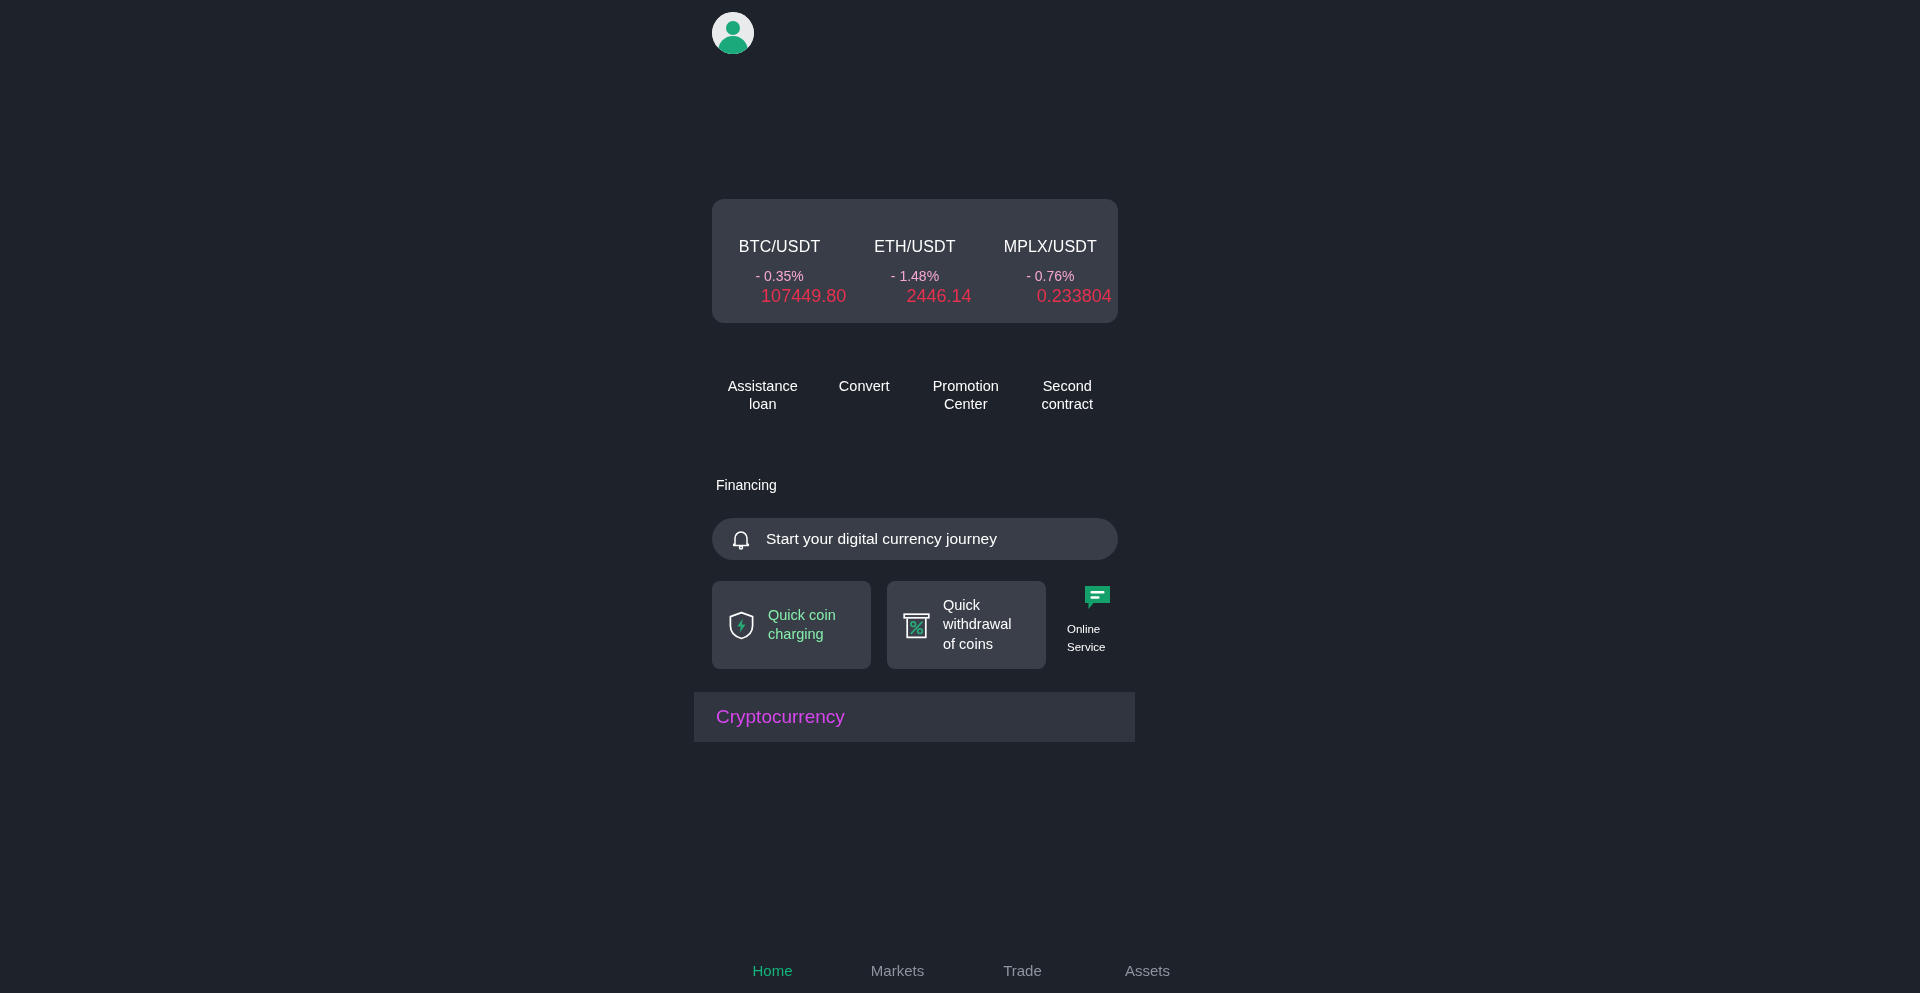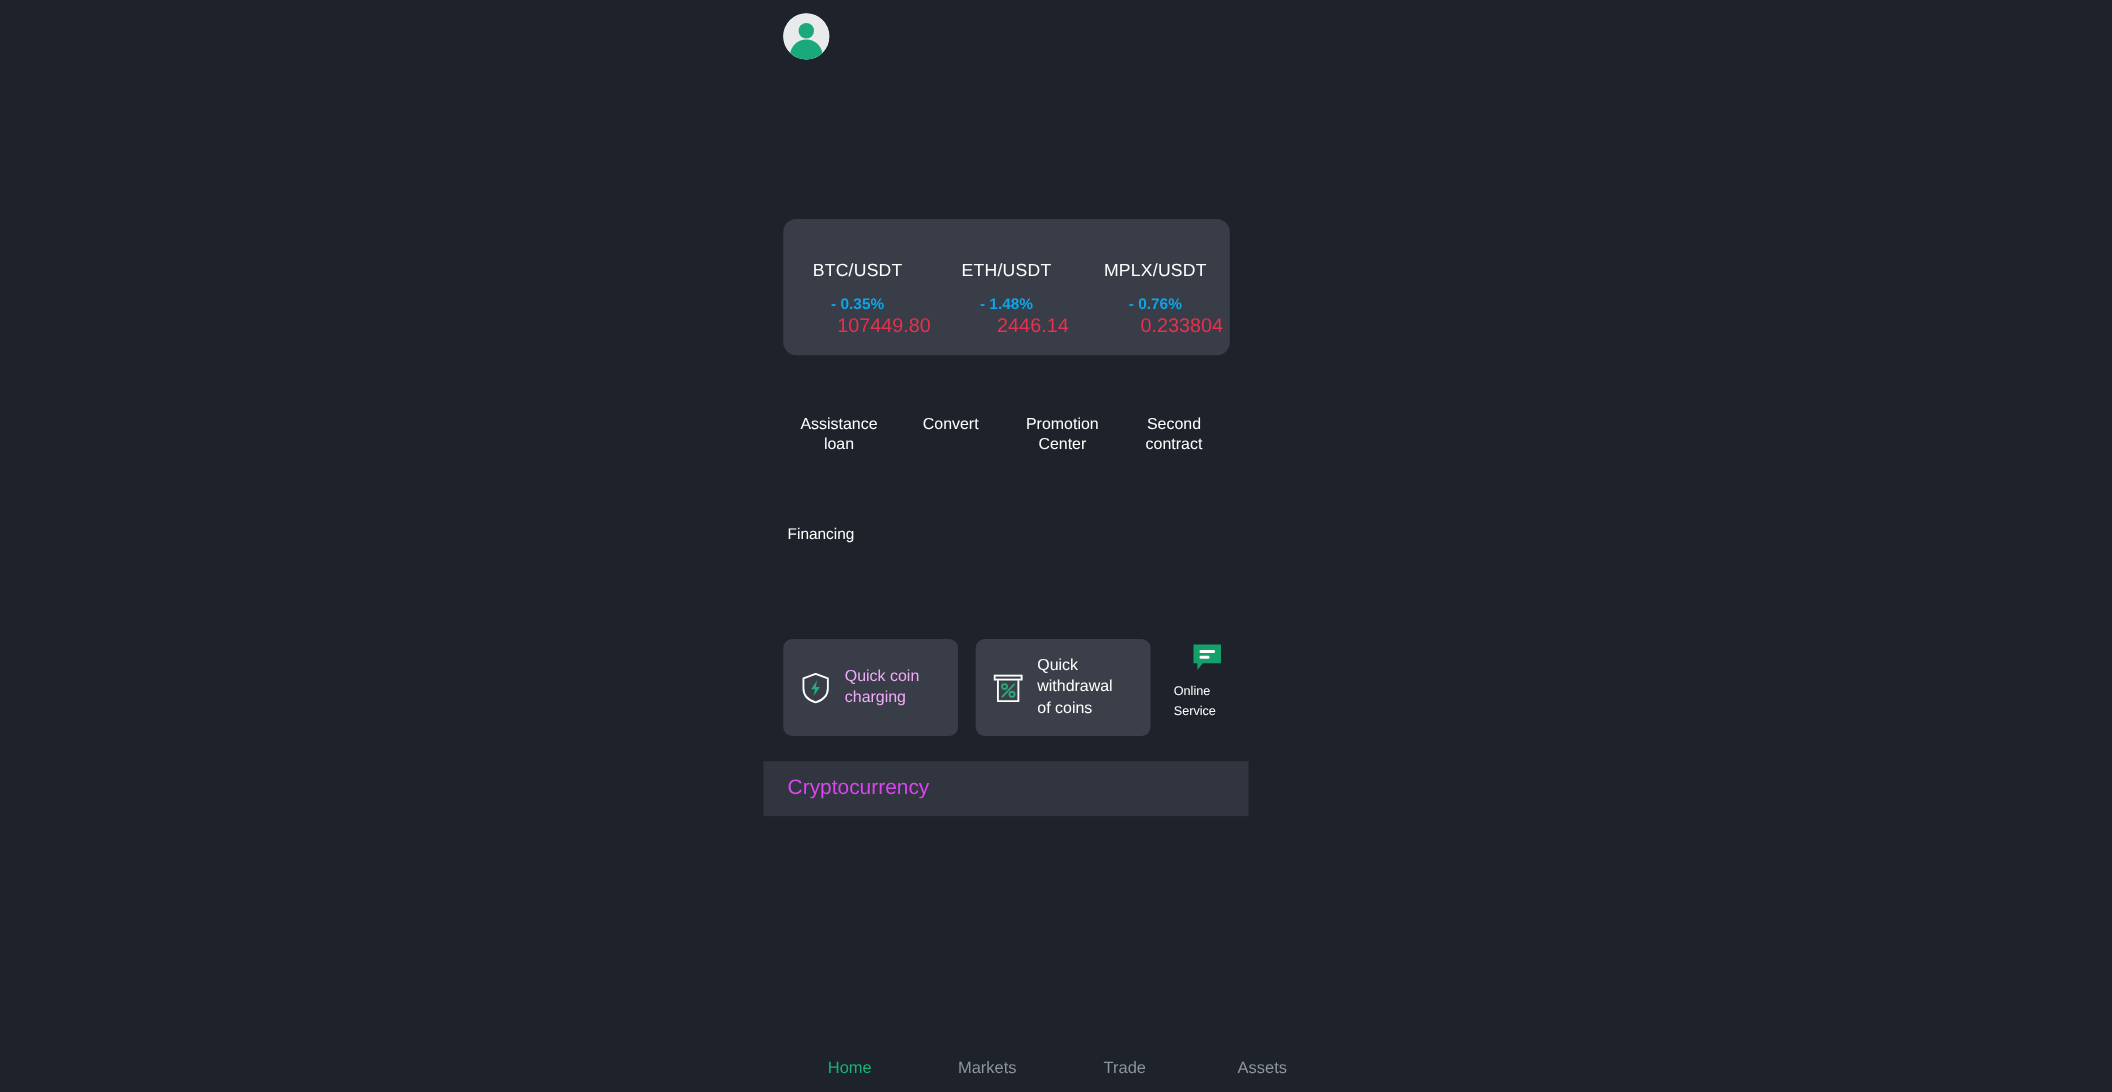--- a/index.html
+++ b/index.html
@@ -69,24 +69,23 @@
   }
   .ticker-pair {
     font-size:16px;
     color:#ffffff;
     letter-spacing:.2px;
     line-height:1.0;
     margin-bottom:14px;
   }
   .ticker-change {
     font-size:14px;
-    color:#0ea5e9;
+    color:#f9a8d4;
     line-height:1.0;
     margin-bottom:4px;
-    font-weight:bold;
   }
   .ticker-price {
     font-size:18px;
     color:#e8304f;
     line-height:1.0;
     padding-left:48px;
   }
 
   
   .quick-grid {
@@ -156,21 +155,21 @@
   }
   .action-card.charge { left:0; width:159px; }
   .action-card.withdraw { left:175px; width:159px; background:#3a3f49; }
   .action-icon { flex:0 0 auto; width:27px; height:29px; }
   .action-label {
     margin-left:13px;
     font-size:14.5px;
     line-height:1.33;
     width:78px;
   }
-  .action-card.charge .action-label { color:#f0abfc; }
+  .action-card.charge .action-label { color:#86efac; }
   .action-card.withdraw .action-label { color:#ffffff; }
 
   
   .online-service {
     position:absolute;
     top:585px;
     left:357px;
     width:60px;
     text-align:left;
     cursor:pointer;
@@ -259,20 +258,29 @@
 
     <div class="quick-grid">
       <div class="quick-item">Assistance loan</div>
       <div class="quick-item">Convert</div>
       <div class="quick-item">Promotion Center</div>
       <div class="quick-item">Second contract</div>
     </div>
 
     <div class="section-label">Financing</div>
 
+    <div class="notice">
+      <span class="bell">
+        <svg viewBox="0 0 20 21" xmlns="http://www.w3.org/2000/svg" fill="none" stroke="#ffffff" stroke-width="1.5">
+          <path d="M4 15.2 V9.1 a6 6 0 0 1 12 0 v6.1 h1.3 v1.2 H2.7 v-1.2 Z" stroke-linejoin="round"></path>
+          <circle cx="10" cy="18.4" r="1.5"></circle>
+        </svg>
+      </span>
+      <span class="notice-text">Start your digital currency journey</span>
+    </div>
 
     <div class="action-row">
 
       <div class="action-card charge">
         <span class="action-icon">
           <svg viewBox="0 0 27 29" xmlns="http://www.w3.org/2000/svg">
             <path d="M13.5 1.6 L24.6 5.6 v9.1 c0 6.5 -4.6 10.9 -11.1 12.8 C6.9 25.6 2.4 21.2 2.4 14.7 V5.6 Z" fill="none" stroke="#ffffff" stroke-width="1.7" stroke-linejoin="round"></path>
             <path d="M14.8 7.5 L9.3 15.6 h3.6 l-1.1 6.2 l5.6 -8.3 h-3.7 Z" fill="#27ab79"></path>
           </svg>
         </span>

